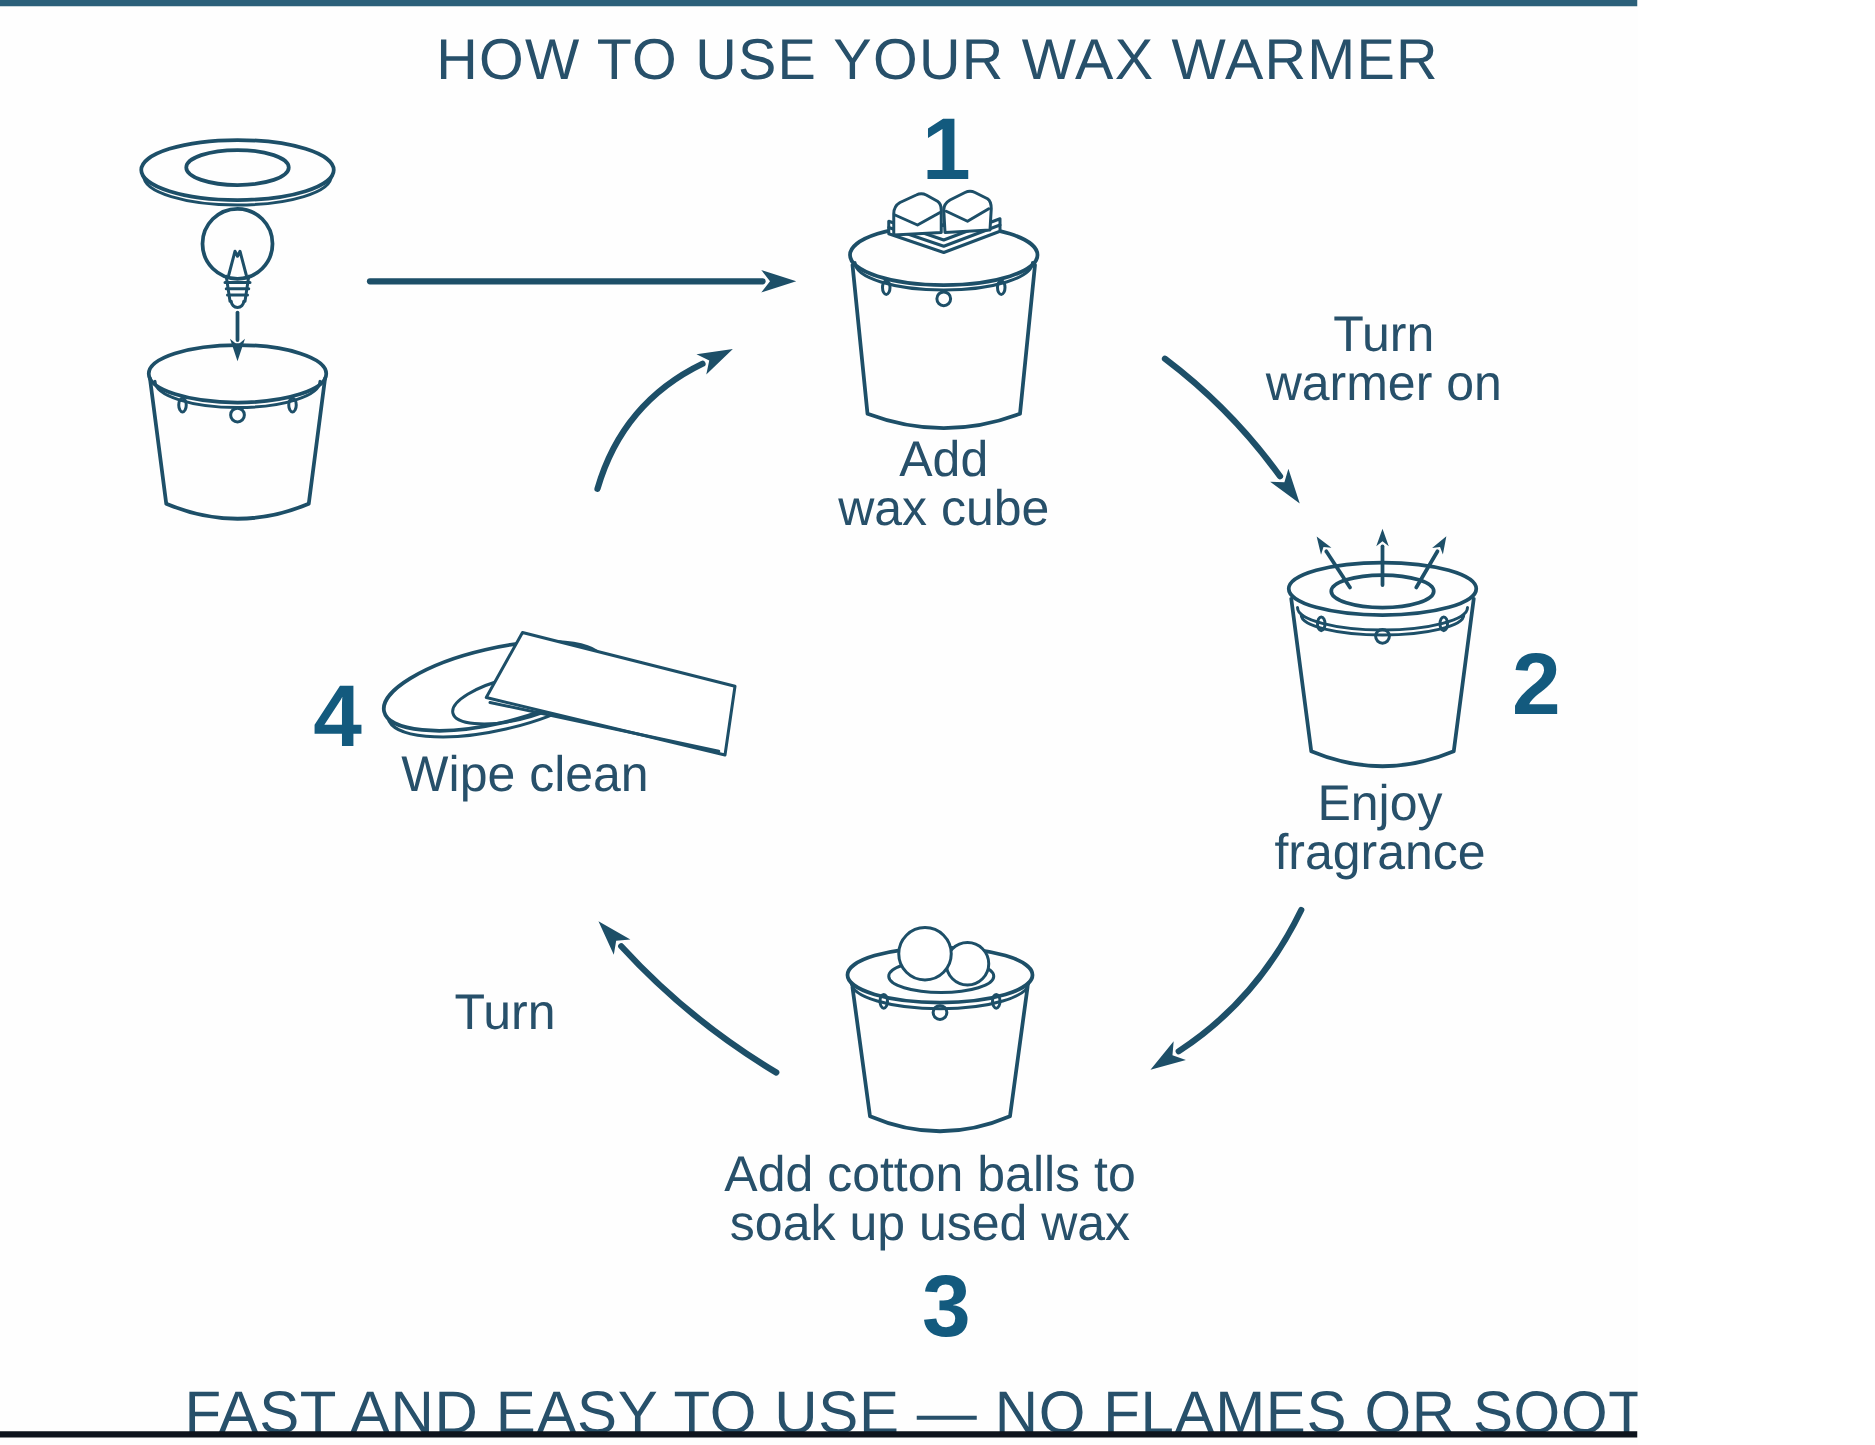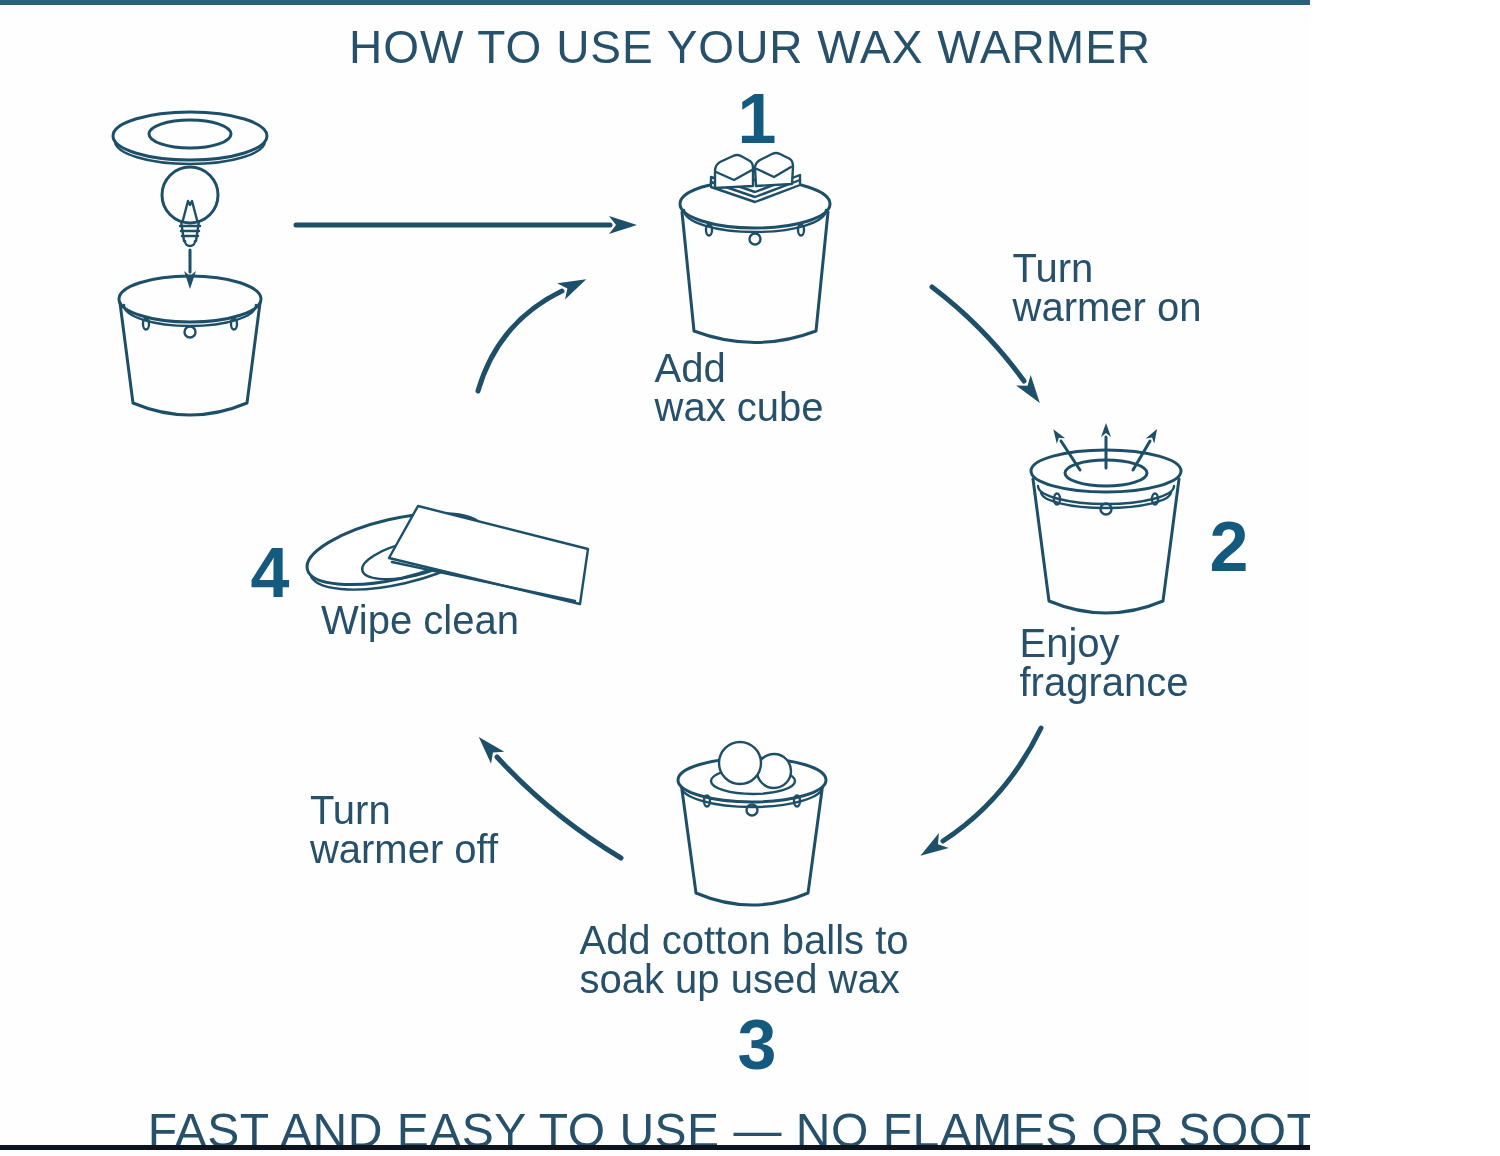--- a/index.html
+++ b/index.html
@@ -12,21 +12,21 @@
   .bottom-border{position:absolute;left:0;bottom:6px;width:100%;height:5px;background:var(--bottom-border,#0e141d)}
   .title{
     position:absolute;left:750px;top:20px;transform:translateX(-50%);
     color:var(--text,#27506a);font-size:46px;letter-spacing:1px;white-space:nowrap;
   }
   .footer{
     position:absolute;left:732px;top:1103px;transform:translateX(-50%);
     color:var(--text,#27506a);font-size:48px;letter-spacing:.5px;white-space:nowrap;
   }
   .lbl{
-    position:absolute;transform:translateX(-50%);text-align:left;
+    position:absolute;transform:translateX(-50%);text-align:center;
     color:var(--text,#27506a);font-size:40px;line-height:.98;white-space:nowrap;
   }
   .num{
     position:absolute;transform:translateX(-50%);
     color:var(--number,#135a7e);font-size:70px;font-weight:bold;line-height:1;
   }
   svg.art{position:absolute;left:0;top:0;width:1500px;height:1156px}
   .ln{stroke:var(--ink,#1d4f68);fill:none;stroke-width:3;stroke-linecap:round;stroke-linejoin:round}
   .lnw{stroke:var(--ink,#1d4f68);fill:#fff;stroke-width:3;stroke-linejoin:round}
   .thin{stroke-width:2.4}
@@ -130,21 +130,21 @@
     <path class="arrow" d="M478,391 Q498,322 562,291" marker-end="url(#mk-big)"></path>
   </svg>
 
   <h1 class="title" style="margin:0;font-weight:normal">HOW TO USE YOUR WAX WARMER</h1>
 
   <div class="num" style="left:757px;top:84px">1</div>
   <div class="num" style="left:1229px;top:512px">2</div>
   <div class="num" style="left:757px;top:1010px">3</div>
   <div class="num" style="left:270px;top:538px">4</div>
 
-  <div class="lbl" style="left:739px;top:349px">
+  <div class="lbl" style="left:755px;top:349px">
     <span>Add</span><br>
     <span>wax cube</span>
   </div>
   <div class="lbl" style="left:1104px;top:624px">
     <span>Enjoy</span><br>
     <span>fragrance</span>
   </div>
   <div class="lbl" style="left:744px;top:921px">
     <span>Add cotton balls to</span><br>
     <span>soak up used wax</span>
@@ -152,20 +152,19 @@
   <div class="lbl" style="left:420px;top:601px">
     <span>Wipe clean</span>
   </div>
 
   <div class="lbl" style="left:1107px;top:249px">
     <span>Turn</span><br>
     <span>warmer on</span>
   </div>
   <div class="lbl" style="left:404px;top:791px">
     <span>Turn</span><br>
-    <span>warmer off</span>
   </div>
 
   <div class="footer">FAST AND EASY TO USE — NO FLAMES OR SOOT</div>
 
   <div class="bottom-border"></div>
 
 </main>
 
 </body></html>

